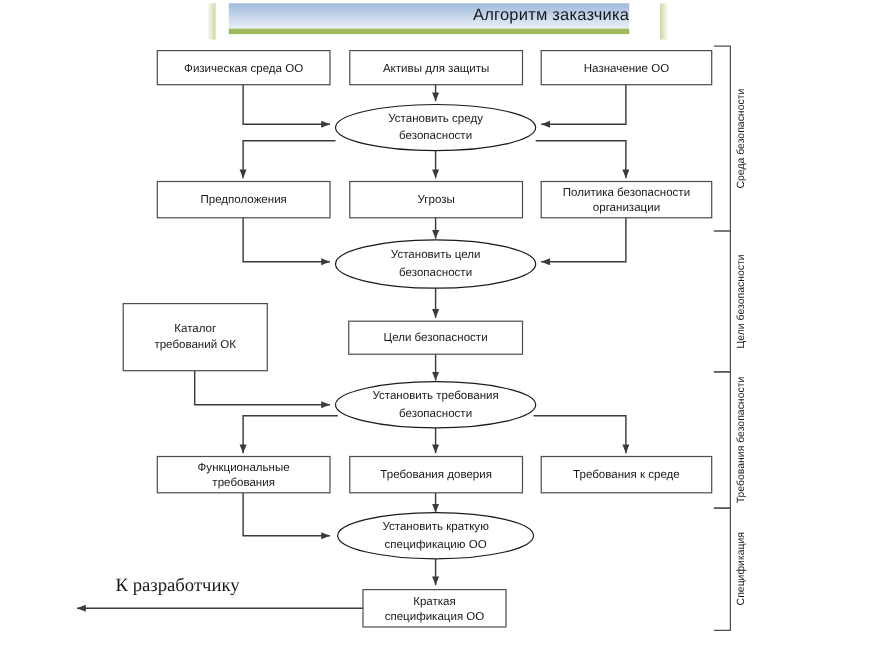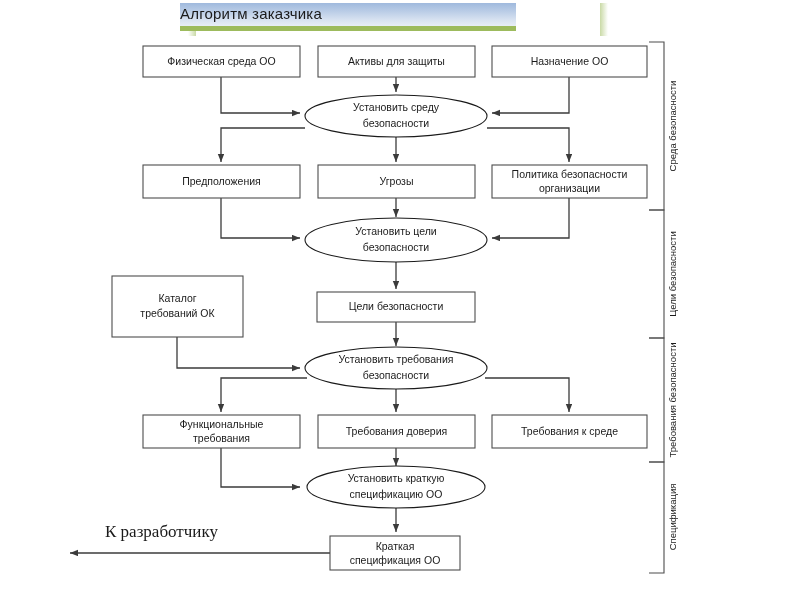--- a/index.html
+++ b/index.html
@@ -11,30 +11,30 @@
     position: relative;
     width: 800px;
     height: 600px;
     background: #ffffff;
     overflow: hidden;
     font-family: "Liberation Sans", sans-serif;
   }
   
   #title-banner {
     position: absolute;
-    left: 180px;
+    left: 208px;
     top: 3px;
-    width: 336px;
+    width: 364px;
     height: 28px;
     background: linear-gradient(to bottom, #9fb9dd 0%, #b9cce6 35%, #d9e3f1 75%, #e8eef7 100%);
     border-bottom: 5px solid #9dbb5d;
     box-sizing: border-box;
     display: flex;
     align-items: center;
-    justify-content: flex-start;
+    justify-content: flex-end;
   }
   #title-banner-glow-left {
     position: absolute;
     left: 188px;
     top: 3px;
     width: 8px;
     height: 33px;
     background: linear-gradient(to right, rgba(157,187,93,0), rgba(157,187,93,0.55));
   }
   #title-banner-glow-right {

